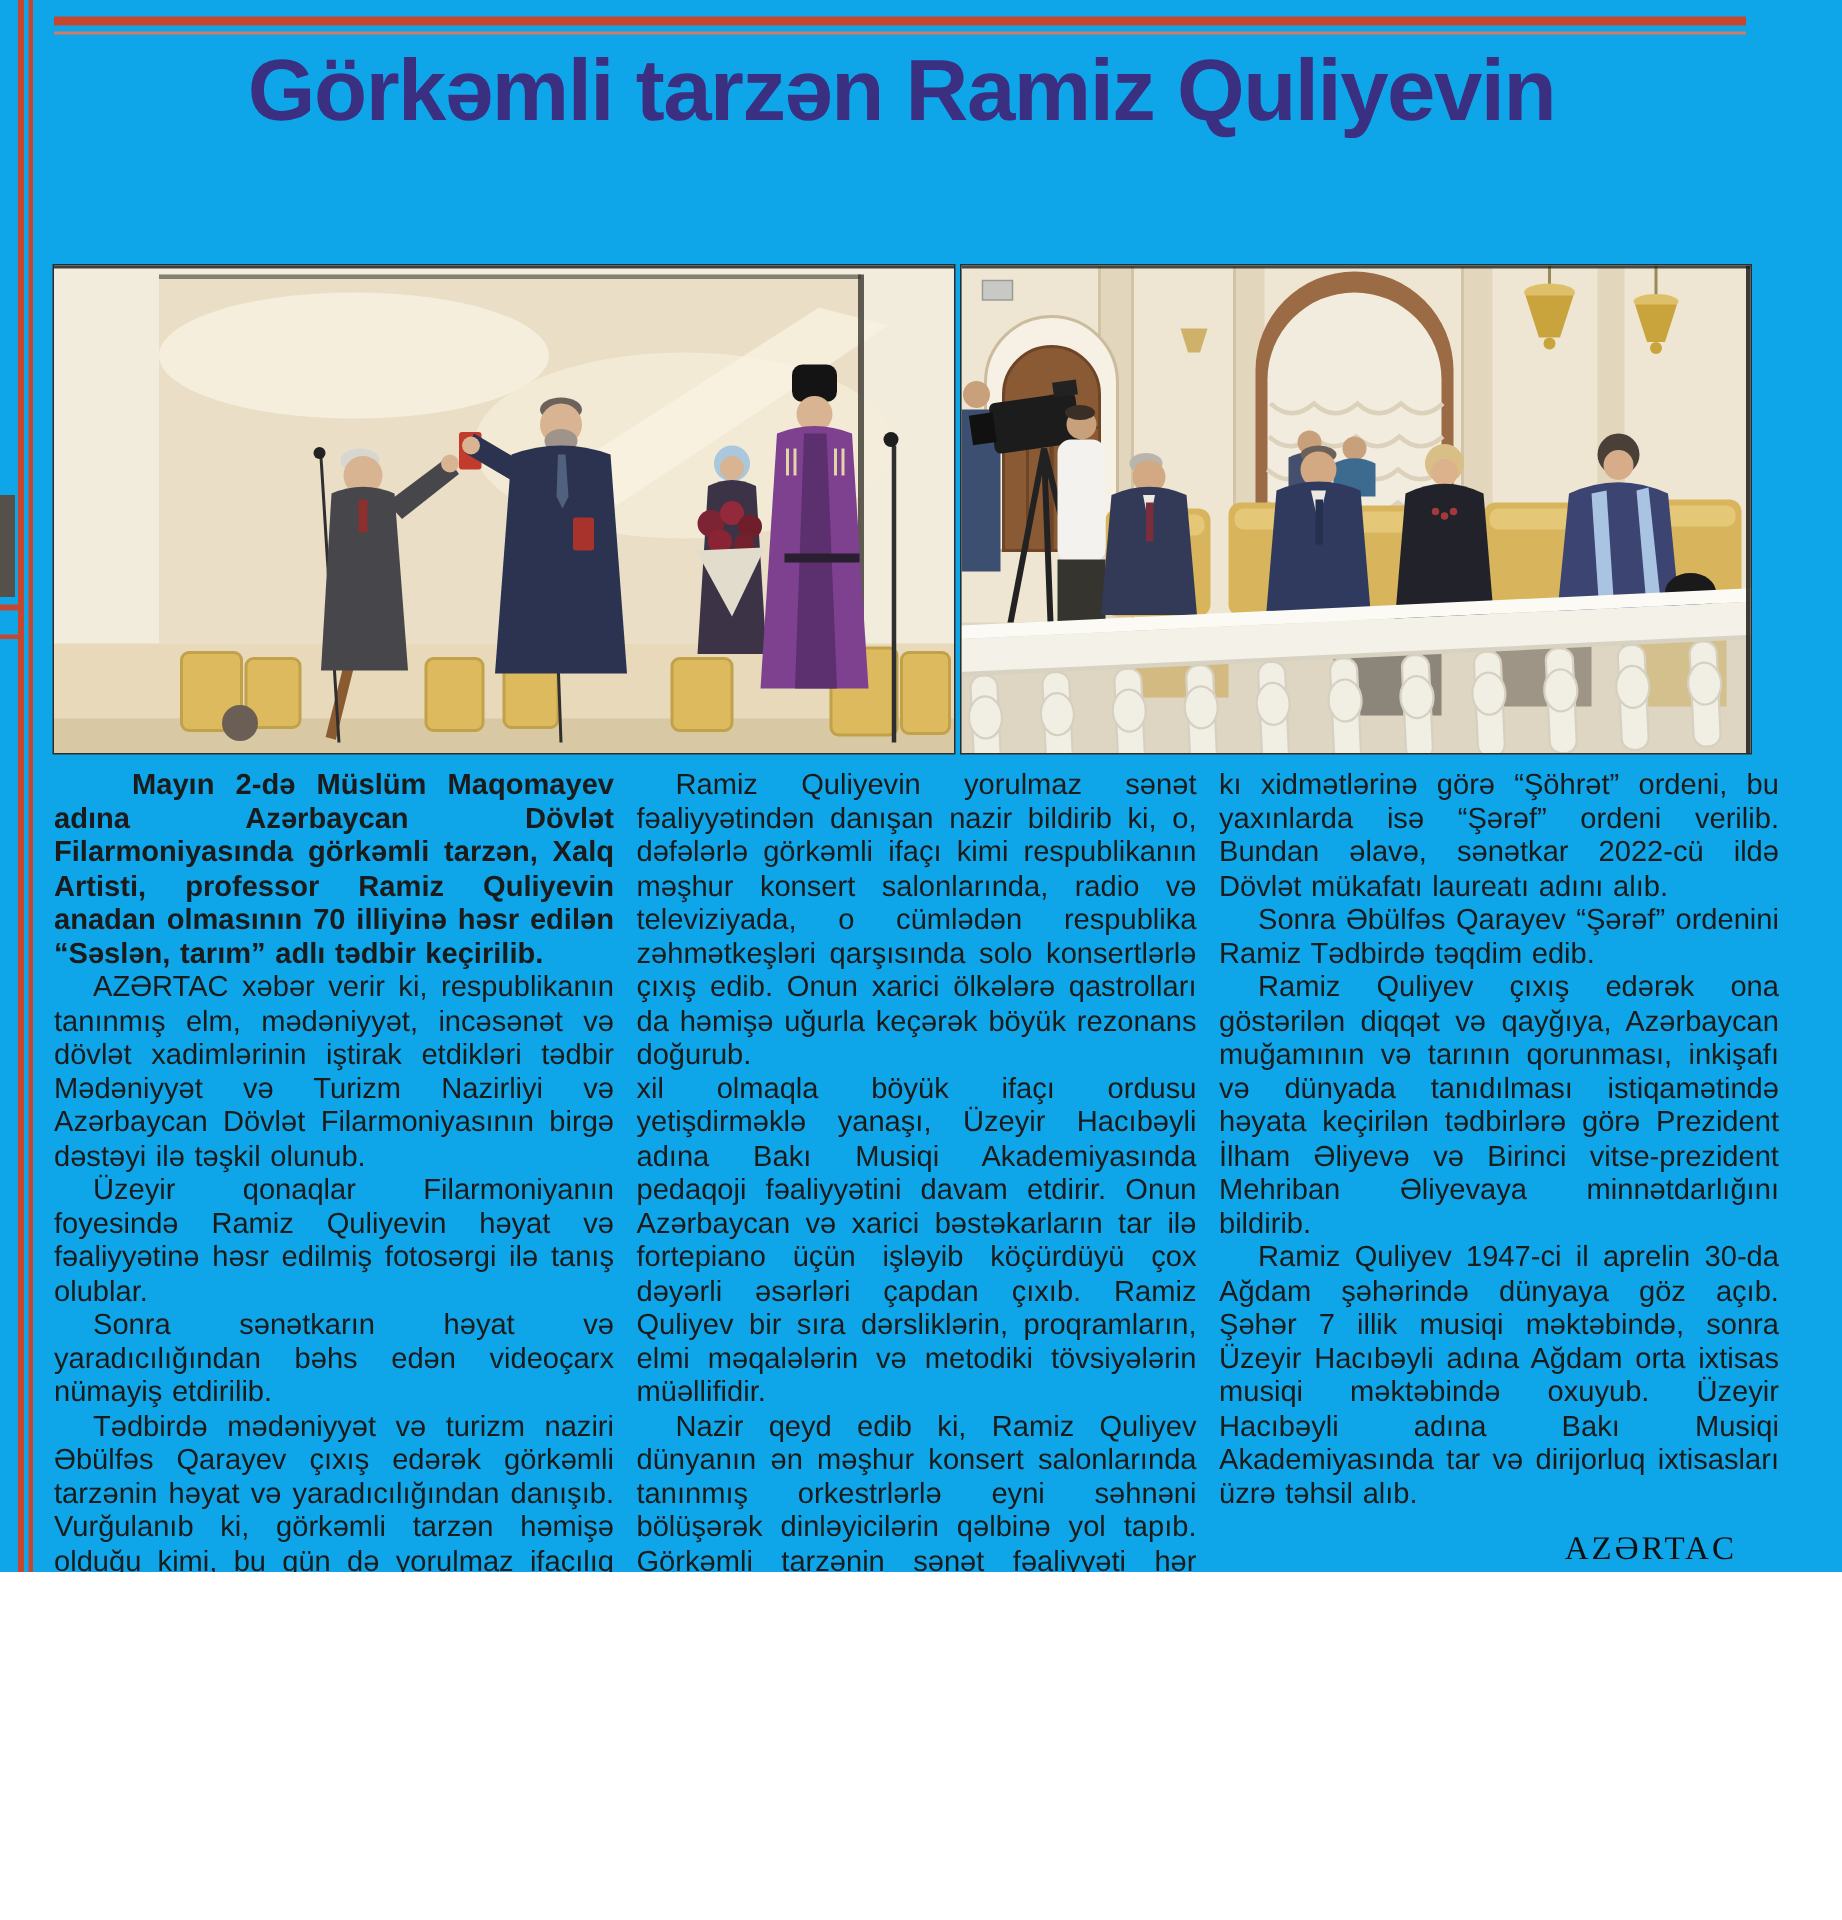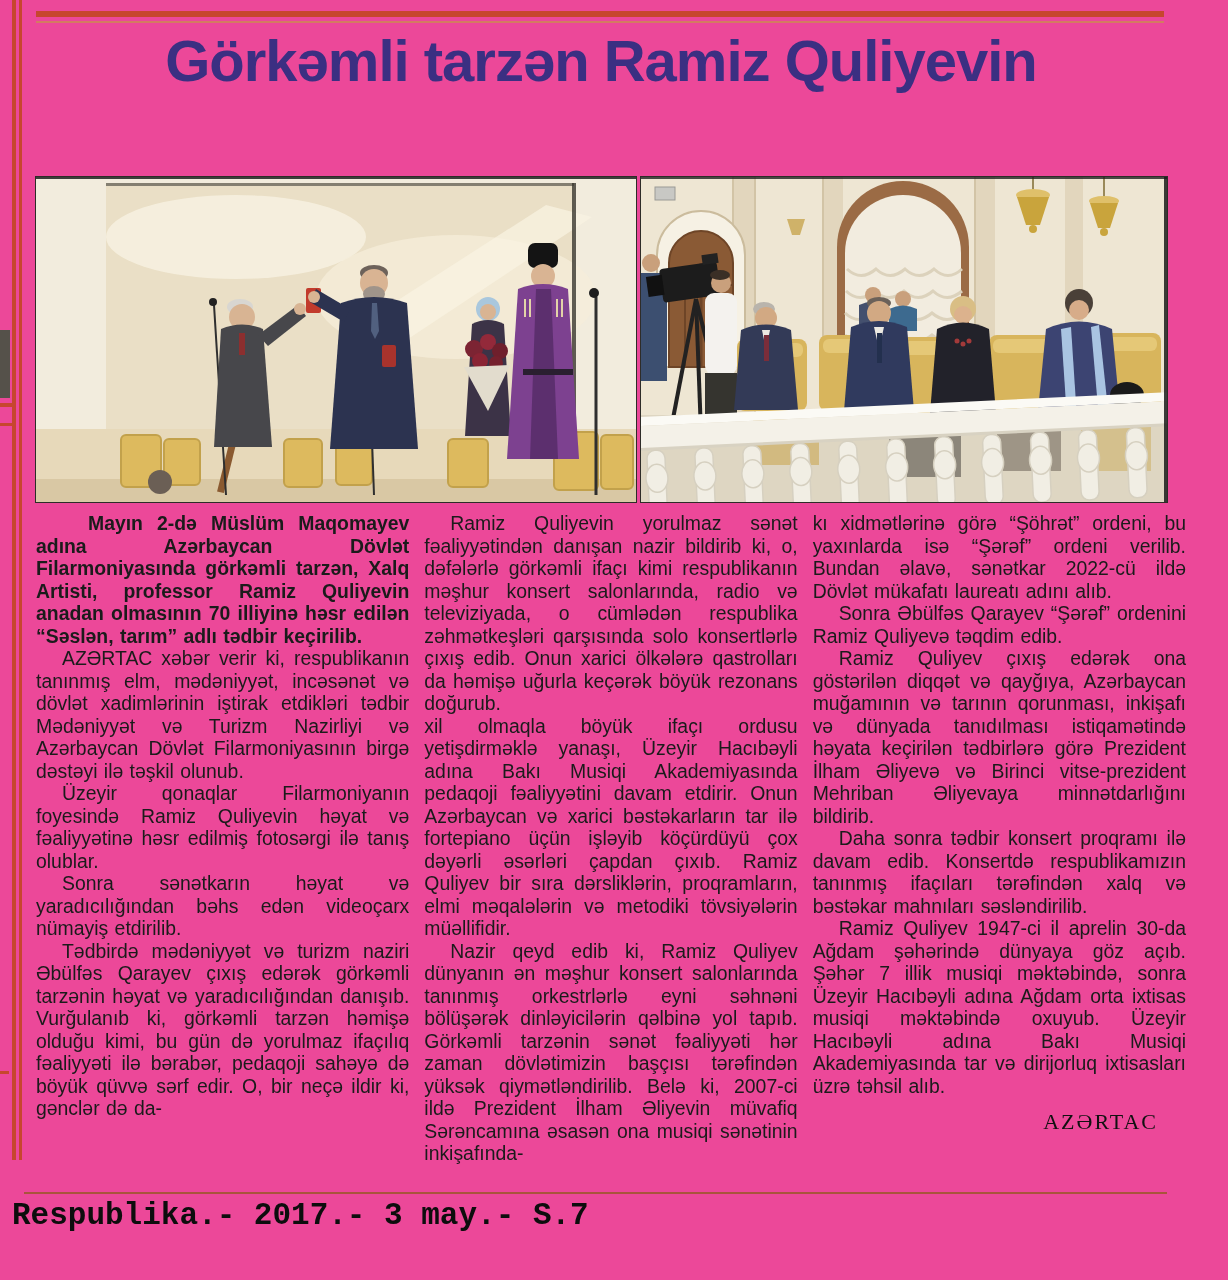--- a/index.html
+++ b/index.html
@@ -1,16 +1,16 @@
 <!DOCTYPE html>
 <html><head>
 <meta charset="utf-8">
 <style>
   html,body{margin:0;padding:0;background:#ffffff;}
-  .page{position:relative;width:1228px;height:1280px;background:#ec4899;overflow:hidden;
+  .page{position:relative;width:1228px;height:1048px;background:#0ea5e9;overflow:hidden;
         font-family:"Liberation Sans","DejaVu Sans",sans-serif;color:#1b1b1b;}
 
   
   .edge-strip{position:absolute;left:0;top:0;width:10px;height:398px;
       background:linear-gradient(180deg,#c9ab83 0%,#b79a74 30%,#a3real 0,#8d775c 55%,#6f5e49 75%,#4a443a 100%);}
   .edge-strip-dark{position:absolute;left:0;top:330px;width:10px;height:68px;background:#55514a;}
   .vrule{position:absolute;top:0;background:#c7462e;}
   .vrule.a{left:12px;width:4px;height:1160px;}
   .vrule.b{left:19px;width:3px;height:1160px;}
   .rdash{position:absolute;background:#c7462e;height:3px;}
@@ -336,23 +336,22 @@
       <p class="para">Sonra sənətkarın həyat və yaradıcılığından bəhs edən videoçarx nümayiş etdirilib.</p>
       <p class="para">Tədbirdə mədəniyyət və turizm naziri Əbülfəs Qarayev çıxış edərək görkəmli tarzənin həyat və yaradıcılığından danışıb. Vurğulanıb ki, görkəmli tarzən həmişə olduğu kimi, bu gün də yorulmaz ifaçılıq fəaliyyəti ilə bərabər, pedaqoji sahəyə də böyük qüvvə sərf edir. O, bir neçə ildir ki, gənclər də da-</p>
     </div>
     <div class="col">
       <p class="para">Ramiz Quliyevin yorulmaz sənət fəaliyyətindən danışan nazir bildirib ki, o, dəfələrlə görkəmli ifaçı kimi respublikanın məşhur konsert salonlarında, radio və televiziyada, o cümlədən respublika zəhmətkeşləri qarşısında solo konsertlərlə çıxış edib. Onun xarici ölkələrə qastrolları da həmişə uğurla keçərək böyük rezonans doğurub.</p>
       <p class="para cont">xil olmaqla böyük ifaçı ordusu yetişdirməklə yanaşı, Üzeyir Hacıbəyli adına Bakı Musiqi Akademiyasında pedaqoji fəaliyyətini davam etdirir. Onun Azərbaycan və xarici bəstəkarların tar ilə fortepiano üçün işləyib köçürdüyü çox dəyərli əsərləri çapdan çıxıb. Ramiz Quliyev bir sıra dərsliklərin, proqramların, elmi məqalələrin və metodiki tövsiyələrin müəllifidir.</p>
       <p class="para">Nazir qeyd edib ki, Ramiz Quliyev dünyanın ən məşhur konsert salonlarında tanınmış orkestrlərlə eyni səhnəni bölüşərək dinləyicilərin qəlbinə yol tapıb. Görkəmli tarzənin sənət fəaliyyəti hər zaman dövlətimizin başçısı tərəfindən yüksək qiymətləndirilib. Belə ki, 2007-ci ildə Prezident İlham Əliyevin müvafiq Sərəncamına əsasən ona musiqi sənətinin inkişafında-</p>
     </div>
     <div class="col">
       <p class="para cont">kı xidmətlərinə görə “Şöhrət” ordeni, bu yaxınlarda isə “Şərəf” ordeni verilib. Bundan əlavə, sənətkar 2022-cü ildə Dövlət mükafatı laureatı adını alıb.</p>
-      <p class="para">Sonra Əbülfəs Qarayev “Şərəf” ordenini Ramiz Quliyevə təqdim edib.</p>
+      <p class="para">Sonra Əbülfəs Qarayev “Şərəf” ordenini Ramiz Tədbirdə təqdim edib.</p>
       <p class="para">Ramiz Quliyev çıxış edərək ona göstərilən diqqət və qayğıya, Azərbaycan muğamının və tarının qorunması, inkişafı və dünyada tanıdılması istiqamətində həyata keçirilən tədbirlərə görə Prezident İlham Əliyevə və Birinci vitse-prezident Mehriban Əliyevaya minnətdarlığını bildirib.</p>
-      <p class="para">Daha sonra tədbir konsert proqramı ilə davam edib. Konsertdə respublikamızın tanınmış ifaçıları tərəfindən xalq və bəstəkar mahnıları səsləndirilib.</p>
       <p class="para">Ramiz Quliyev 1947-ci il aprelin 30-da Ağdam şəhərində dünyaya göz açıb. Şəhər 7 illik musiqi məktəbində, sonra Üzeyir Hacıbəyli adına Ağdam orta ixtisas musiqi məktəbində oxuyub. Üzeyir Hacıbəyli adına Bakı Musiqi Akademiyasında tar və dirijorluq ixtisasları üzrə təhsil alıb.</p>
       <p class="para signature">AZƏRTAC</p>
     </div>
   </div>
 
   <div class="footer-rule"></div>
   <div class="footer-cite">Respublika.- 2017.- 3 may.- S.7</div>
 
 </div>
 

